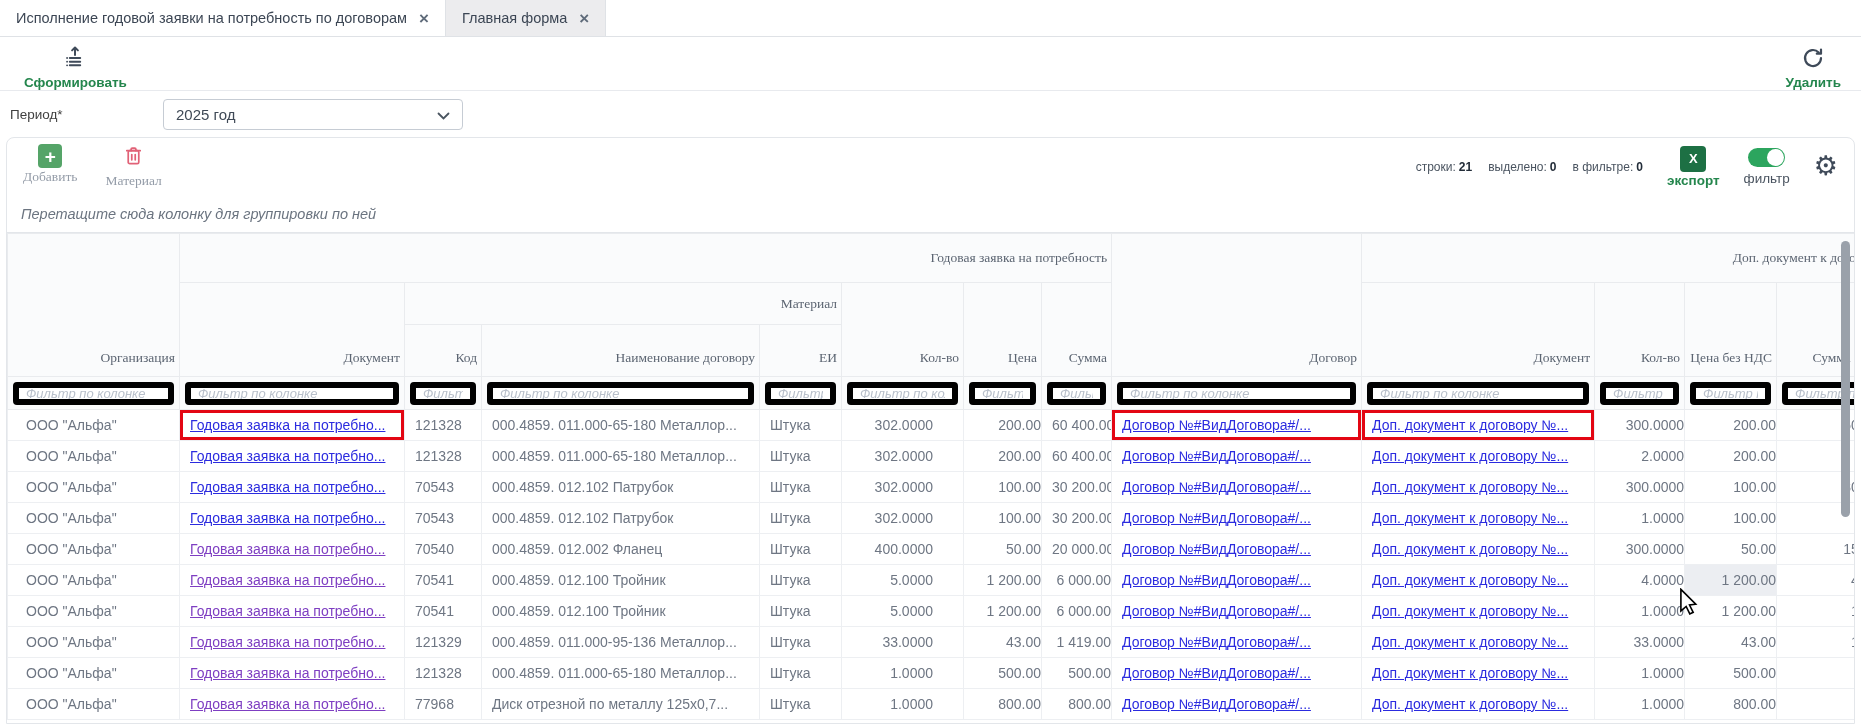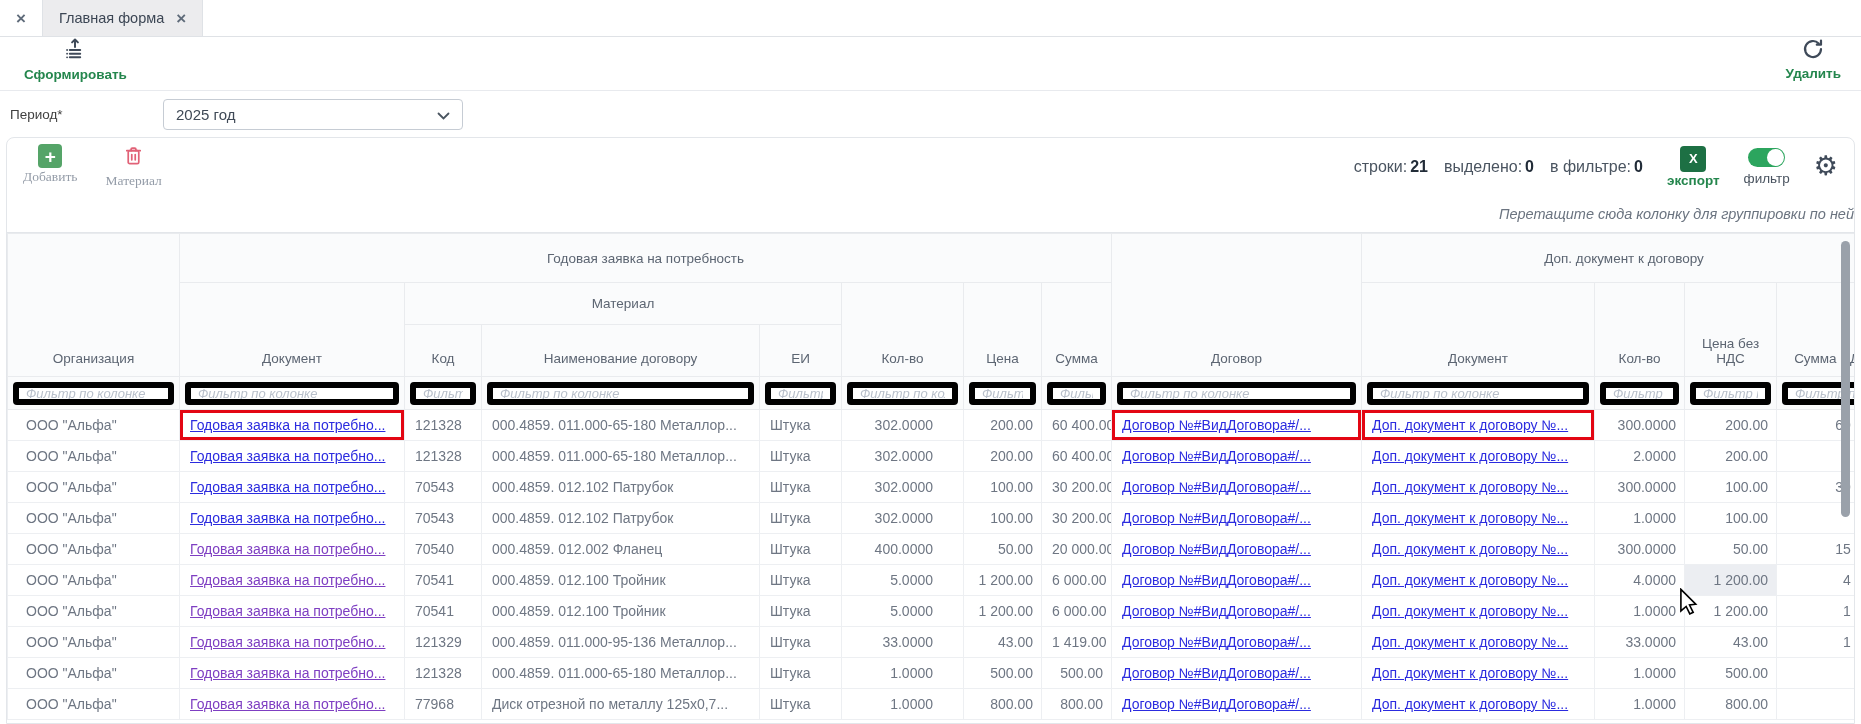--- a/index.html
+++ b/index.html
@@ -8,21 +8,21 @@
 
   
   .tabbar { height:37px; display:flex; border-bottom:1px solid #dfe2e6; background:#fff; }
   .tab { display:flex; align-items:center; gap:12px; padding:0 16px; font-size:14.5px;
          color:#3c4654; border-right:1px solid #dfe2e6; cursor:default; }
   .tab.active { background:#fff; }
   .tab.inactive { background:#ececee; }
   .tab .close { font-size:17px; font-weight:bold; color:#5f6b7a; line-height:1; }
 
   
-  .actionbar { height:54px; display:flex; justify-content:space-between; align-items:flex-start;
+  .actionbar { height:54px; display:flex; justify-content:space-between; align-items:flex-end;
                padding:0 20px 0 24px; border-bottom:1px solid #e8eaee; }
   .icon-btn { display:flex; flex-direction:column; align-items:center; gap:1px; cursor:pointer; }
   .icon-btn .lbl-green { font-size:13.5px; font-weight:bold; color:#24864d; }
 
   
   .period-row { height:46px; display:flex; align-items:center; padding-left:10px; }
   .period-label { width:153px; font-size:13.5px; color:#404040; }
   .select { width:300px; height:31px; border:1px solid #c6ccd4; border-radius:4px;
             display:flex; align-items:center; justify-content:space-between;
             padding:0 12px; font-size:15px; color:#3f4956; background:#fff; cursor:pointer; }
@@ -30,49 +30,49 @@
   
   .panel { position:relative; margin:0 6px; height:587px;
            border:1px solid #e3e6ea; border-radius:8px 8px 0 0; overflow:hidden; background:#fff; }
   .panel-toolbar { height:57px; display:flex; justify-content:space-between; align-items:center; padding:0 16px; }
   .pt-left { display:flex; gap:28px; }
   .icon-btn .lbl-gray { font-size:13.5px; color:#949ca8;font-family:Liberation Serif, serif; }
   .sq-btn { width:24px; height:24px; border-radius:4px; display:flex; align-items:center;
             justify-content:center; color:#fff; font-size:19px; font-weight:bold; line-height:1; }
   .add-sq { background:#55a468; }
   .pt-right { display:flex; align-items:center; gap:24px; }
-  .stats { display:flex; gap:16px; font-size:16px; color:#4a5460; }
+  .stats { display:flex; gap:16px; font-size:12px; color:#4a5460; }
   .stats b { color:#222c38; margin-left:3px; }
   .excel-sq { width:26px; height:26px; background:#1d7044; border-radius:4px; color:#fff;
               display:flex; align-items:center; justify-content:center; font-size:13px; font-weight:bold; }
   .toggle { width:37px; height:19px; border-radius:10px; background:#2ca55e; position:relative; }
   .toggle .knob { position:absolute; right:1px; top:1px; width:17px; height:17px; border-radius:50%; background:#fff; }
   .filter-lbl { font-size:13.5px; color:#4a5460; margin-top:3px; }
   .gear { font-size:27px; color:#3f4a59; line-height:1; cursor:pointer; }
 
   .group-drop { height:38px; display:flex; align-items:center; padding-left:14px;
-                border-bottom:1px solid #e3e6ea; font-size:14.5px; font-style:italic; color:#6b7480;justify-content:flex-end; }
+                border-bottom:1px solid #e3e6ea; font-size:14.5px; font-style:italic; color:#6b7480; }
 
   
   .grid-wrap { position:relative; overflow:hidden; height:492px; }
   table { border-collapse:collapse; table-layout:fixed; width:1879px; }
   th { background:#fafbfc; font-weight:normal; color:#5c6572; font-size:13.5px;
-       border:1px solid #e9ebee; text-align:center; padding:2px 4px; cursor:pointer; }
+       border:1px solid #e9ebee; text-align:right; padding:2px 4px; cursor:pointer;font-family:Liberation Serif, serif; }
   th.band { vertical-align:middle; }
   th.lbl { vertical-align:bottom; padding-bottom:10px; }
   tr.hA { height:49px; } tr.hB { height:42px; } tr.hC { height:52px; } tr.hD { height:33px; }
   td.fcell { background:#fafbfc; border:1px solid #e9ebee; padding:4px 5px; }
   td.fcell input { width:100%; height:23px; border:6px solid #000000; border-radius:4px;
                    padding:0 7px; font-size:13px; font-family:inherit; color:#3f4956; background:#fff; }
   td.fcell input::placeholder { font-style:italic; color:#b9c0cb; text-overflow:ellipsis; }
   tbody td { height:31px; border:1px solid #edeff2; border-left:1px solid #edeff2;
              font-size:14px; color:#6e7683; padding:0 10px; white-space:nowrap; overflow:hidden; }
   tbody tr { background:#fff; }
   td.org { padding-left:18px; }
-  td.num { text-align:right; padding-right:8px; }
+  td.num { text-align:right; padding-right:0; }
   td.qty { padding-right:30px; }
   tbody a { color:#2b2bdf; text-decoration:underline; cursor:pointer; }
   tbody a.visited { color:#7e3ec2; }
   .red-box { box-shadow:inset 0 0 0 3px #e30613; }
   .cell-hover { background:#eceef2; }
 
   
   .vscroll { position:absolute; top:96px; bottom:0; right:2px; width:13px; }
   .vscroll .thumb { position:absolute; top:7px; left:2px; width:9px; height:276px;
                     background:#9aa1aa; border-radius:8px; }
@@ -81,20 +81,21 @@
   .cursor { position:absolute; left:1678px; top:588px; pointer-events:none; }
 
   svg.stroke-ic { stroke:#3f4a59; fill:none; stroke-width:1.9; stroke-linecap:round; stroke-linejoin:round; }
   svg.trash-ic  { stroke:#e16277; fill:none; stroke-width:1.8; stroke-linecap:round; }
 </style>
 </head>
 <body>
 
 <div class="tabbar">
   <div class="tab active">
+    <span>Исполнение годовой заявки на потребность по договорам</span>
     <span class="close">×</span>
   </div>
   <div class="tab inactive">
     <span>Главная форма</span>
     <span class="close">×</span>
   </div>
 </div>
 
 <div class="actionbar">
   <div class="icon-btn">

